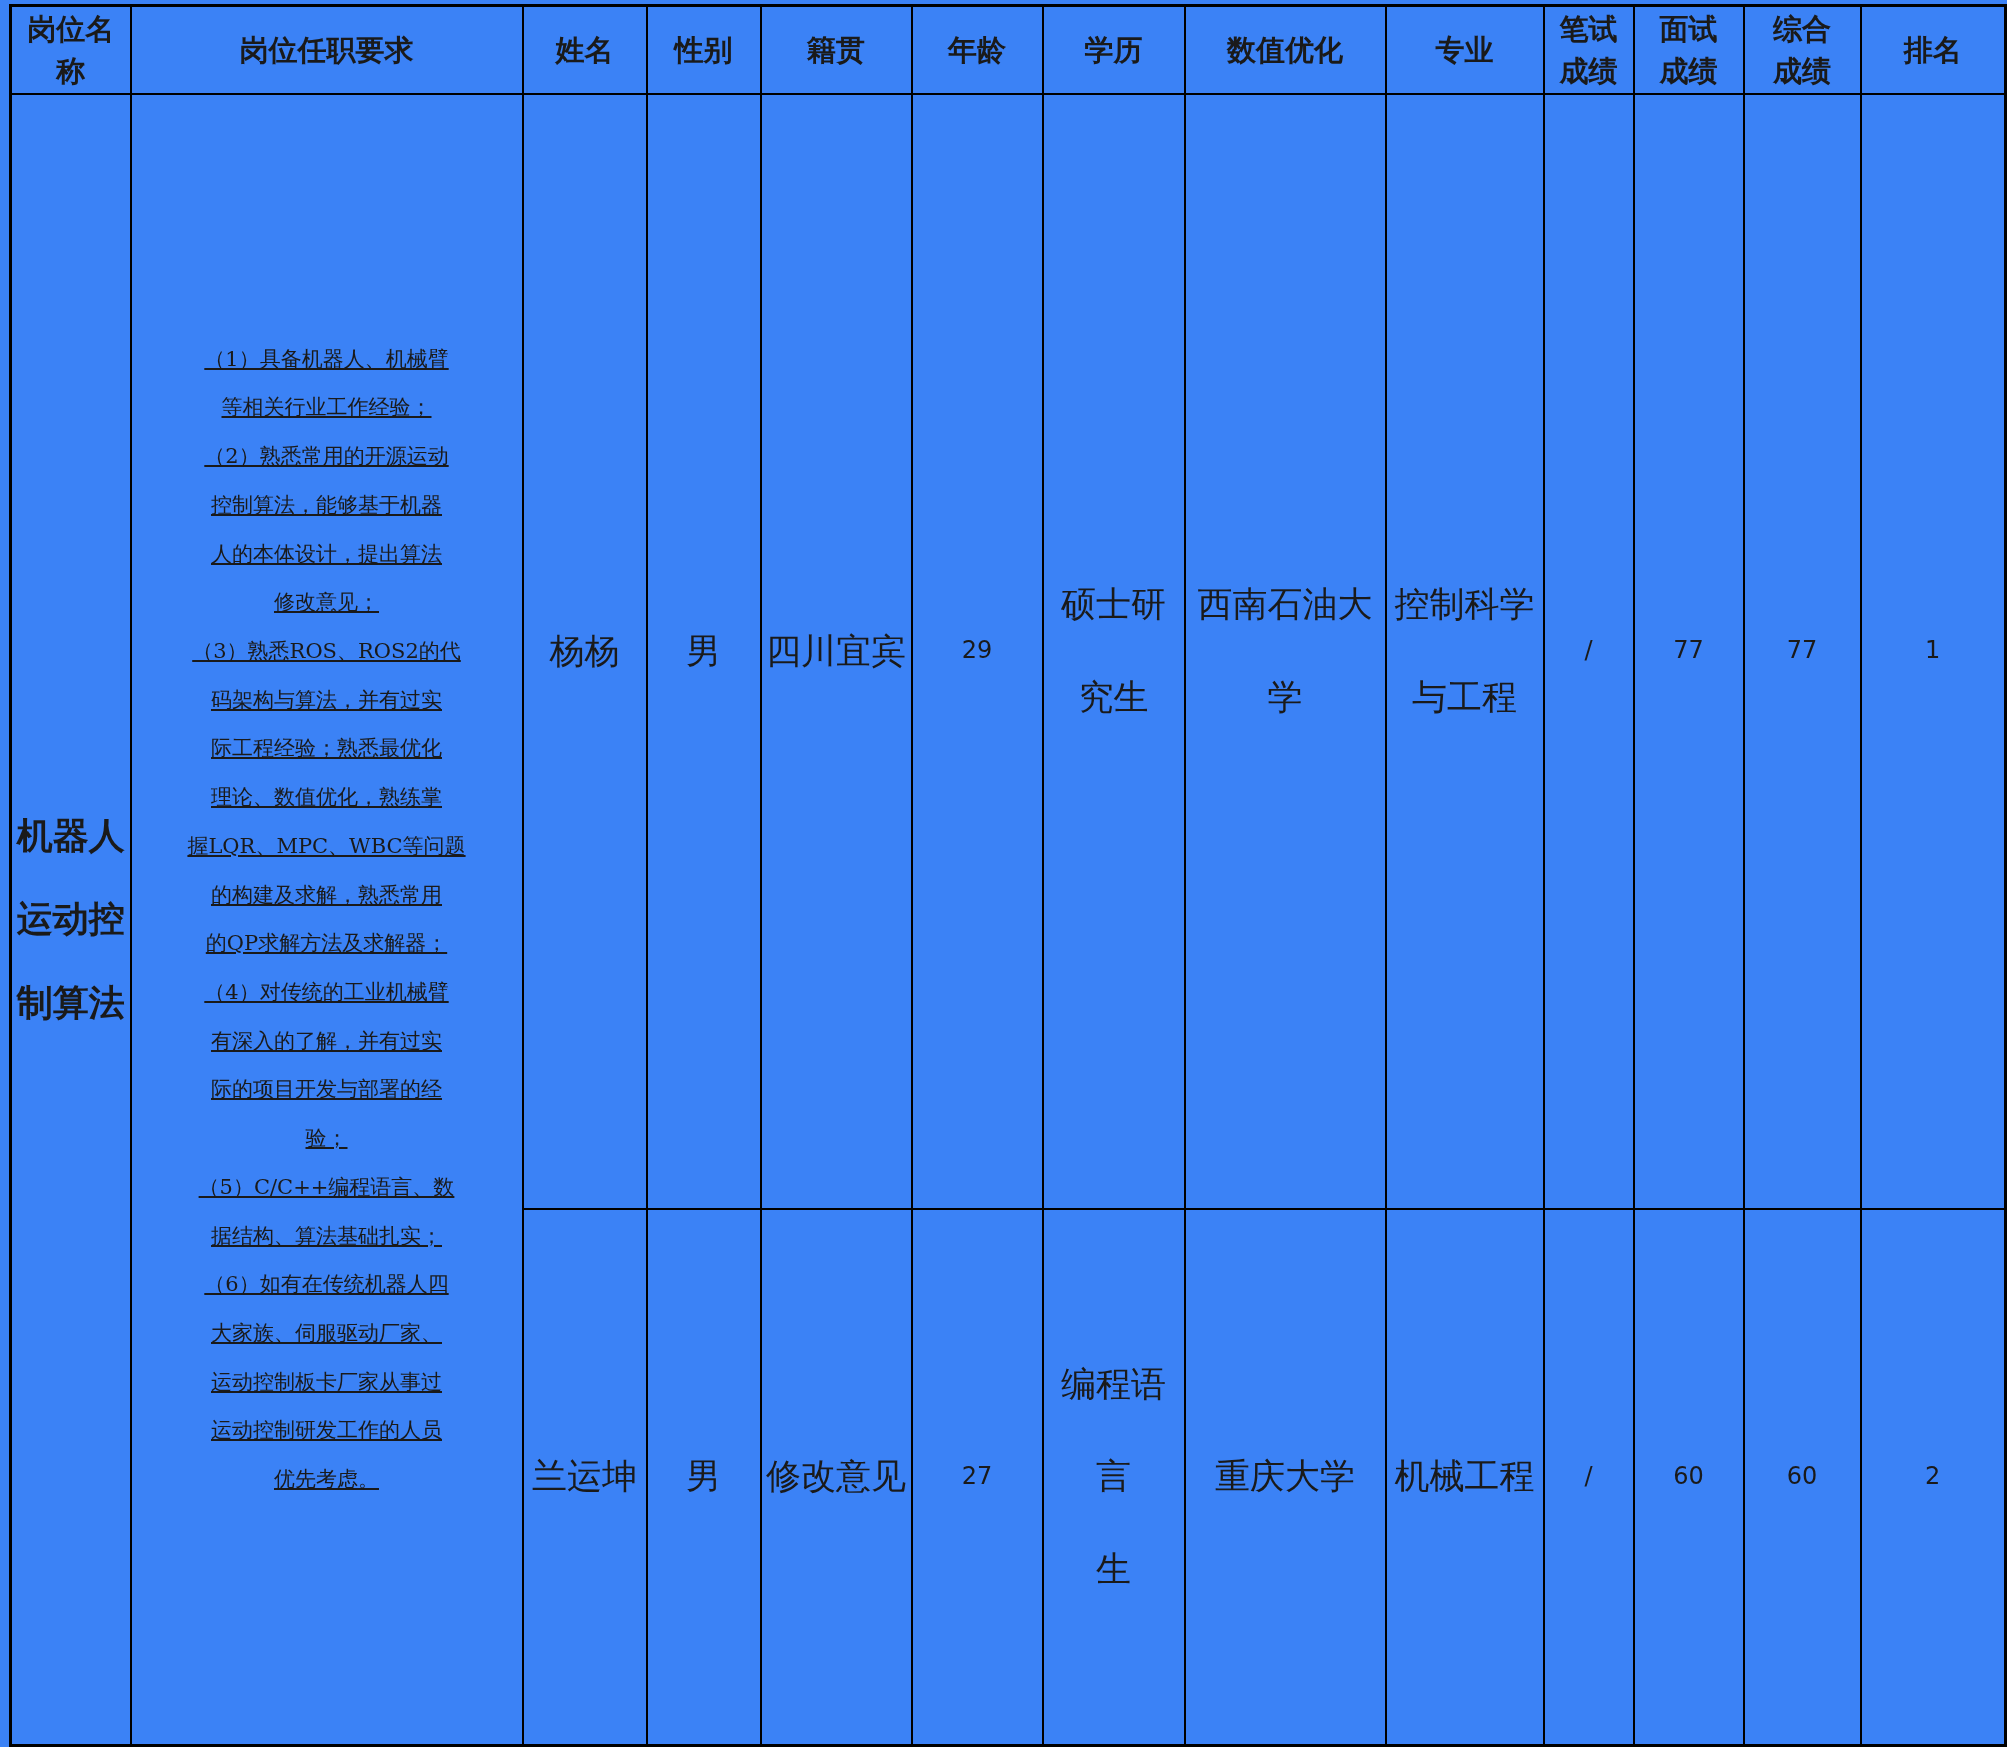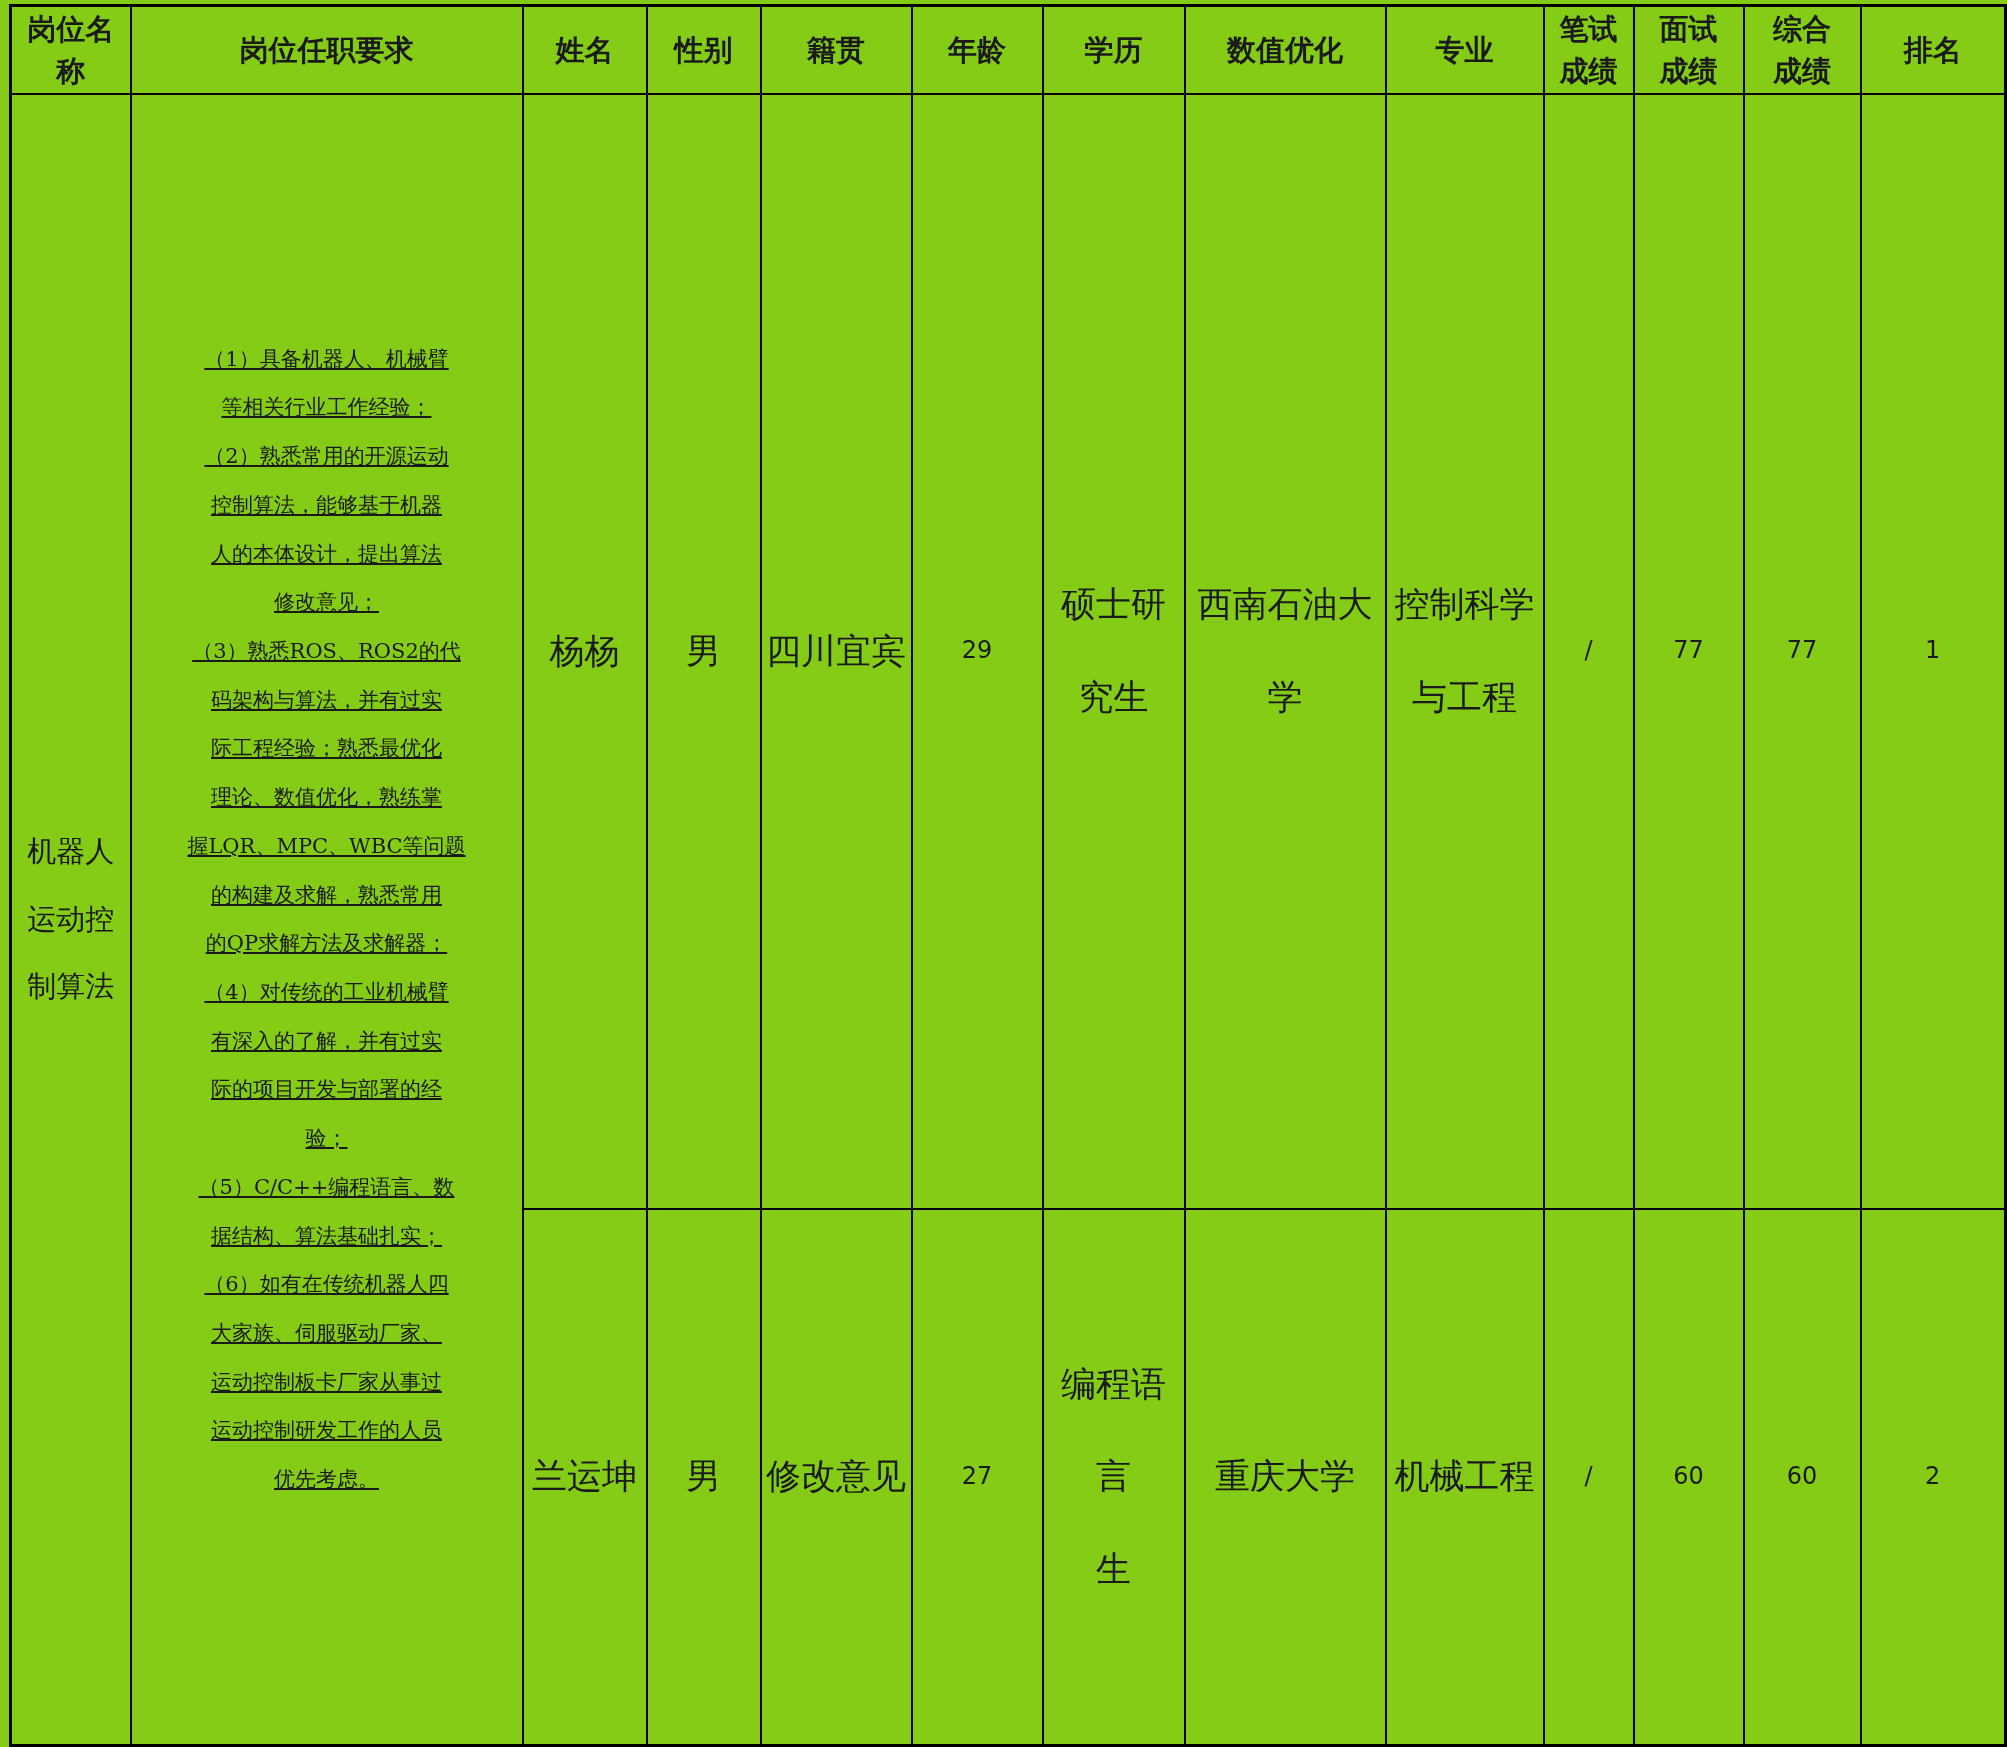--- a/index.html
+++ b/index.html
@@ -1,20 +1,20 @@
 <!DOCTYPE html>
 <html><head>
 <meta charset="utf-8">
 <style>
   html, body { margin: 0; padding: 0; background: #ffffff; }
   .page {
     position: relative;
     width: 2007px;
     height: 1747px;
-    background: #84cc16;
+    background: #3b82f6;
     font-family: "DejaVu Serif", serif;
     color: #1a1a1a;
     box-sizing: border-box;
     padding: 4px 0 0 9px;
   }
   table.results {
     border-collapse: collapse;
     table-layout: fixed;
     width: 1995px;
     height: 1740px;
@@ -45,23 +45,24 @@
     line-height: 1.3;
   }
   td.req-cell {
     font-size: 21px;
     line-height: 2.32;
     text-align: center;
     padding: 0 6px;
     text-decoration: underline;
   }
   td.pos-cell {
-    font-size: 29px;
+    font-size: 36px;
     line-height: 2.32;
     padding: 0 4px;
+    font-weight: bold;
   }
   tr.hrow { height: 88px; }
   tr.r1 { height: 1115px; }
   tr.r2 { height: 537px; }
 </style>
 </head>
 <body>
 
 <div class="page">
   <table class="results">

